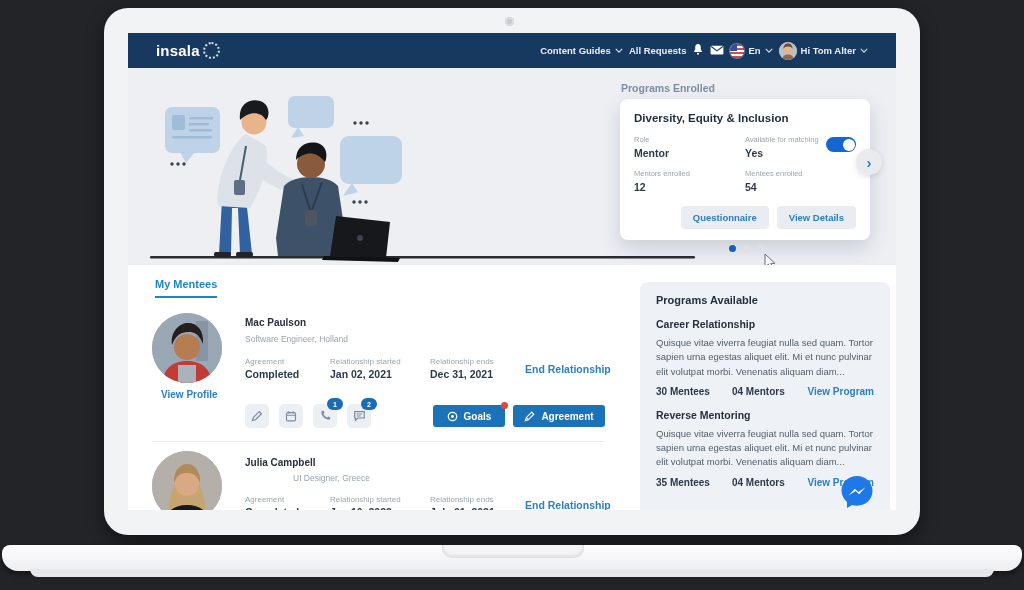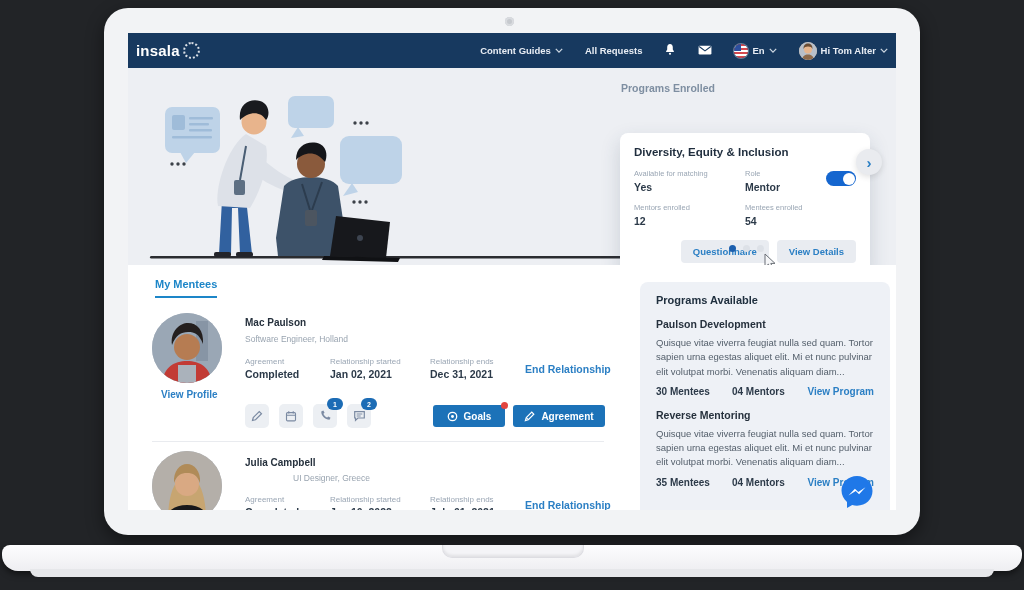--- a/index.html
+++ b/index.html
@@ -36,43 +36,43 @@
   }
   
   .screen{
     position:absolute;left:128px;top:33px;width:768px;height:477px;
     background:#ffffff;overflow:hidden;
   }
   
   .navbar{
     position:absolute;left:0;top:0;width:768px;height:35px;
     background:#17395f;display:flex;align-items:center;
-    padding:0 8px;box-sizing:border-box;color:#eef2f7;
+    padding:0 28px;box-sizing:border-box;color:#eef2f7;
   }
   .logo{display:flex;align-items:center;gap:2px;}
   .logo-text{font-size:15px;font-weight:bold;letter-spacing:.2px;color:#fff;}
   .logo-burst{width:13px;height:13px;border:2px dotted rgba(255,255,255,.85);border-radius:50%;margin-left:1px;}
   .nav-spacer{flex:1;}
-  .nav-item{display:flex;align-items:center;gap:4px;font-size:9.5px;font-weight:600;color:#e8edf4;margin-left:22px;cursor:default;}
+  .nav-item{display:flex;align-items:center;gap:4px;font-size:9.5px;font-weight:600;color:#e8edf4;margin-left:6px;cursor:default;}
   .caret svg{display:block;}
   .flag{
     width:14px;height:14px;border-radius:50%;overflow:hidden;position:relative;
     background:repeating-linear-gradient(#d5494f 0 2px,#ffffff 2px 4px);
     box-shadow:0 0 0 1px rgba(255,255,255,.35);
   }
   .flag::after{content:"";position:absolute;left:0;top:0;width:7px;height:7px;background:#2c4f9e;}
   .nav-avatar{width:18px;height:18px;border-radius:50%;overflow:hidden;background:#cdb49a;}
   
   .hero{position:absolute;left:0;top:35px;width:768px;height:197px;background:#edeff3;}
   .illus{position:absolute;left:0;top:0;}
   .enrolled-label{position:absolute;left:493px;top:14px;font-size:10.5px;font-weight:700;color:#7e8ea1;}
   .enrolled-card{
     position:absolute;left:492px;top:31px;width:250px;height:141px;
     background:#fff;border-radius:8px;box-shadow:0 8px 20px rgba(40,60,90,.18);
-    padding:13px 14px 26px;box-sizing:border-box;margin-top:34px;
+    padding:13px 14px 26px;box-sizing:border-box;
   }
   .ec-title{font-size:11.5px;font-weight:700;color:#1f2d3d;margin-bottom:11px;}
   .ec-grid{display:grid;grid-template-columns:1fr 1fr;row-gap:10px;}
   .ec-label{font-size:7.5px;color:#9aa6b4;margin-bottom:3px;}
   .ec-value{font-size:10.5px;font-weight:600;color:#2c3a49;}
   .toggle{
     position:absolute;right:14px;top:38px;width:30px;height:15px;border-radius:9px;
     background:#1566cf;cursor:pointer;
   }
   .toggle-knob{position:absolute;right:1.5px;top:1.5px;width:12px;height:12px;border-radius:50%;background:#fff;}
@@ -260,26 +260,26 @@
       <circle cx="232" cy="170" r="3" fill="#3d4450"></circle>
       <path d="M196 188l76 2-2 4-76-2z" fill="#101114"></path>
     </svg>
 
     <div class="enrolled-label">Programs Enrolled</div>
 
     <div class="enrolled-card">
       <div class="ec-title">Diversity, Equity &amp; Inclusion</div>
       <div class="ec-grid">
         <div>
+          <div class="ec-label">Role</div>
+          <div class="ec-value">Mentor</div>
+        </div>
+        <div>
           <div class="ec-label">Available for matching</div>
           <div class="ec-value">Yes</div>
-        </div>
-        <div>
-          <div class="ec-label">Role</div>
-          <div class="ec-value">Mentor</div>
         </div>
         <div>
           <div class="ec-label">Mentors enrolled</div>
           <div class="ec-value">12</div>
         </div>
         <div>
           <div class="ec-label">Mentees enrolled</div>
           <div class="ec-value">54</div>
         </div>
       </div>
@@ -391,21 +391,21 @@
     <div class="meta-label" style="left:202px;top:230px;">Relationship started</div>
     <div class="meta-value" style="left:202px;top:241px;">Jan 10, 2022</div>
     <div class="meta-label" style="left:302px;top:230px;">Relationship ends</div>
     <div class="meta-value" style="left:302px;top:241px;">July 01, 2021</div>
     <div class="end-link" style="left:397px;top:234px;">End Relationship</div>
 
     <div class="panel">
       <div class="panel-title">Programs Available</div>
 
       <div>
-        <div class="prog-name">Paulson Development</div>
+        <div class="prog-name">Career Relationship</div>
         <div class="prog-desc">Quisque vitae viverra feugiat nulla sed quam. Tortor sapien urna egestas aliquet elit. Mi et nunc pulvinar elit volutpat morbi. Venenatis aliquam diam...</div>
         <div class="prog-stats">
           <span class="stat">30 Mentees</span>
           <span class="stat">04 Mentors</span>
           <span class="view-program">View Program</span>
         </div>
       </div>
 
       <div>
         <div class="prog-name">Reverse Mentoring</div>

